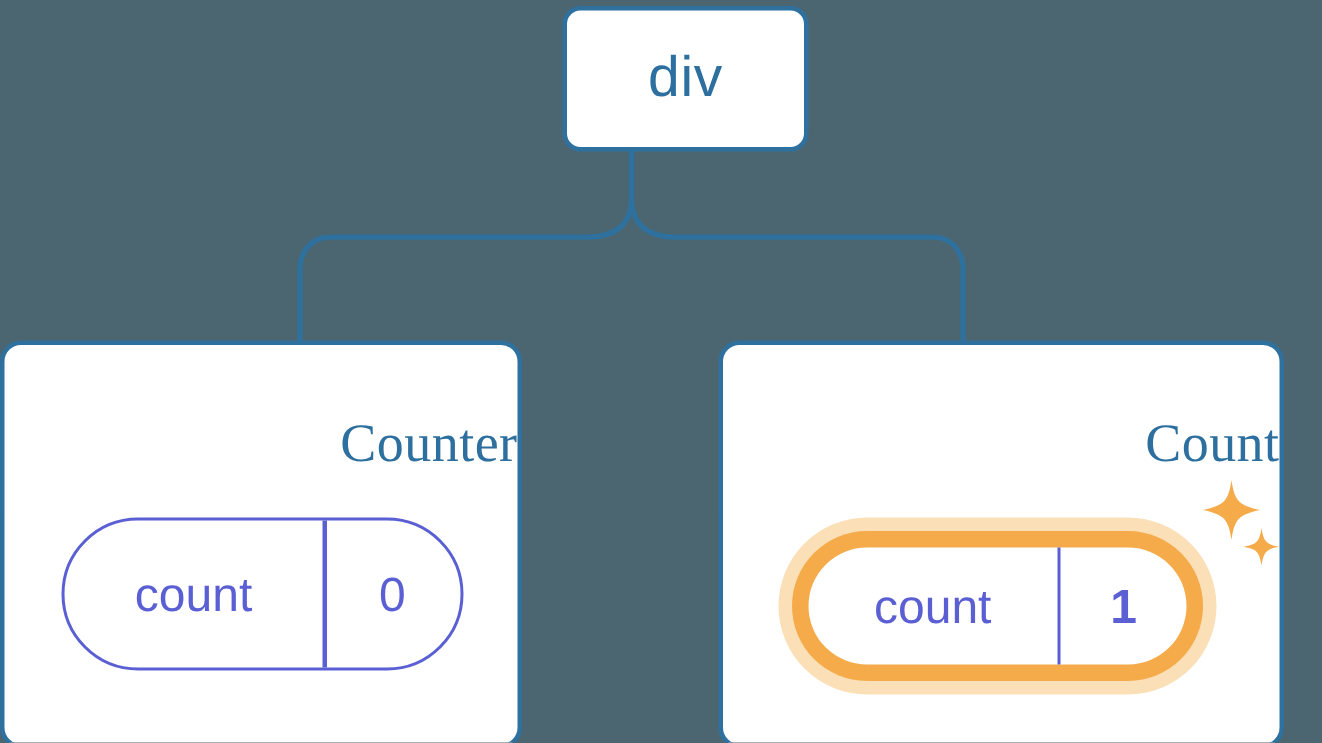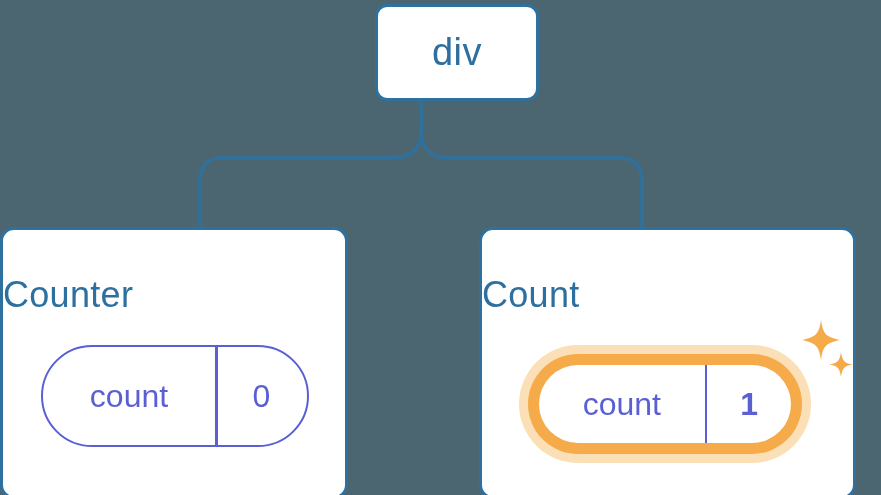--- a/index.html
+++ b/index.html
@@ -73,24 +73,25 @@
     left: 479px;
     top: 227px;
     width: 377px;
     height: 272px;
   }
   .card-title {
     position: absolute;
     left: 0;
     right: 0;
     top: 44px;
-    text-align: left;
+    text-align: right;
     color: #2d6f9e;
     font-size: 36px;
     letter-spacing: 0.3px;
+    font-family: Liberation Serif, serif;
   }
 
   
   .pill-wrap {
     position: absolute;
     top: 345px;
   }
   .pill {
     position: relative;
     display: flex;

